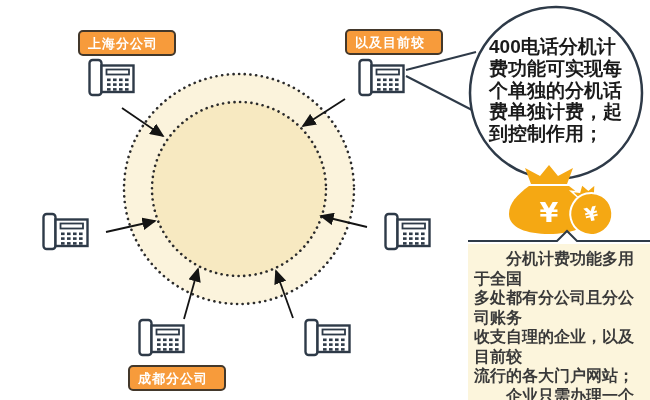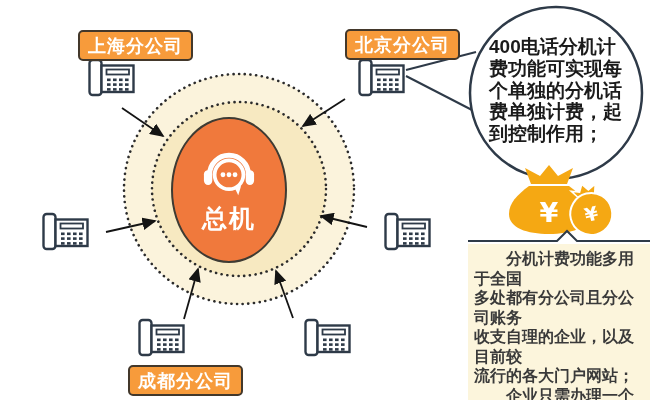--- a/index.html
+++ b/index.html
@@ -3,22 +3,22 @@
 <meta charset="utf-8">
 <style>
   html,body{margin:0;padding:0;}
   body{font-family:"Liberation Sans","DejaVu Sans",sans-serif;background:#ffffff;}
   #stage{position:relative;width:650px;height:400px;background:#ffffff;overflow:hidden;}
   #diagram-svg{position:absolute;left:0;top:0;z-index:1;}
 
   .branch-label{
     position:absolute;z-index:3;
     background:#F79B3B;border:2px solid #43382B;border-radius:5px;
-    color:#ffffff;font-size:18px;font-weight:bold;line-height:1;
-    padding:5px 8px 4px 8px;white-space:nowrap;letter-spacing:1px;
+    color:#ffffff;font-size:13px;font-weight:bold;line-height:1;
+    padding:5px 16px 4px 8px;white-space:nowrap;letter-spacing:1px;
   }
   #center-circle{
     position:absolute;left:171px;top:117px;width:116px;height:146px;z-index:2;
     background:#F0793C;border:2px solid #3E3B33;border-radius:50%;
     box-sizing:border-box;display:flex;flex-direction:column;align-items:center;justify-content:center;
   }
   #center-label{color:#ffffff;font-size:25px;font-weight:bold;margin-top:4px;letter-spacing:2px;}
   #bubble-text{
     position:absolute;left:489px;top:36px;width:140px;z-index:3;
     font-size:19px;line-height:21.8px;color:#1b1b1b;font-weight:600;
@@ -110,36 +110,23 @@
         <use href="#phone-sym" x="384" y="212" width="47" height="39"></use>
       </g>
     <g>
         <use href="#phone-sym" x="138" y="318" width="47" height="39"></use>
       </g>
     <g>
         <use href="#phone-sym" x="304" y="318" width="47" height="39"></use>
       </g>
   </svg>
 
-  <div id="center-circle">
-    <svg width="58" height="52" viewBox="0 0 60 56">
-      <path d="M9,31 A21,21 0 0 1 51,31" fill="none" stroke="#ffffff" stroke-width="5.5"></path>
-      <rect x="3" y="26" width="9" height="16" rx="4.5" fill="#ffffff"></rect>
-      <rect x="48" y="26" width="9" height="16" rx="4.5" fill="#ffffff"></rect>
-      <circle cx="30" cy="31" r="15.5" fill="none" stroke="#ffffff" stroke-width="4"></circle>
-      <path d="M36,45 L40,53 L43,43 Z" fill="#ffffff"></path>
-      <circle cx="23.5" cy="31" r="2.6" fill="#ffffff"></circle>
-      <circle cx="30" cy="31" r="2.6" fill="#ffffff"></circle>
-      <circle cx="36.5" cy="31" r="2.6" fill="#ffffff"></circle>
-    </svg>
-    <div id="center-label">总机</div>
-  </div>
 
   <div class="branch-label" style="left:78px;top:30px;">上海分公司</div>
-  <div class="branch-label" style="left:345px;top:29px;">北京分公司</div>
+  <div class="branch-label" style="left:345px;top:29px;">以及目前较</div>
   <div class="branch-label" style="left:128px;top:365px;">成都分公司</div>
 
   <div id="bubble-text">400电话分机计
 费功能可实现每
 个单独的分机话
 费单独计费，起
 到控制作用；</div>
 
   <div id="info-box">
     <p class="info-para">　　分机计费功能多用于全国

